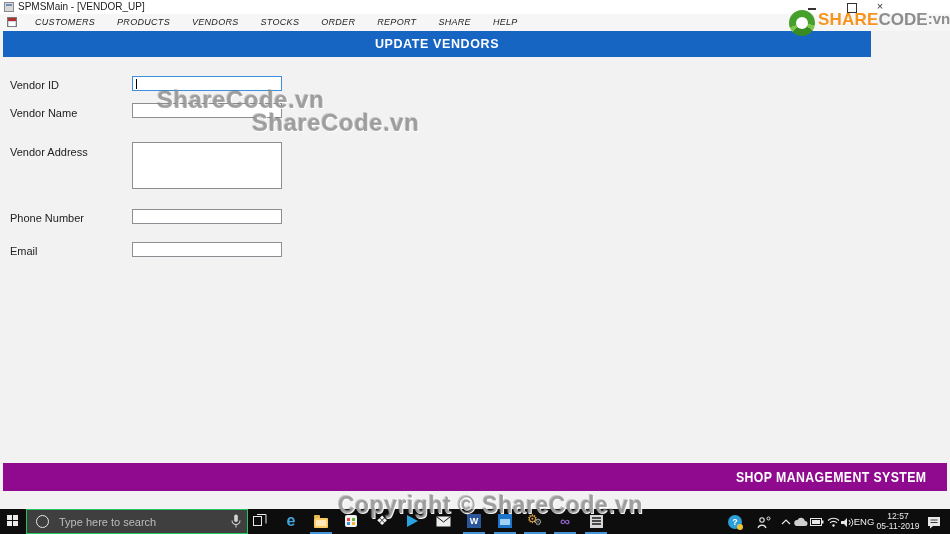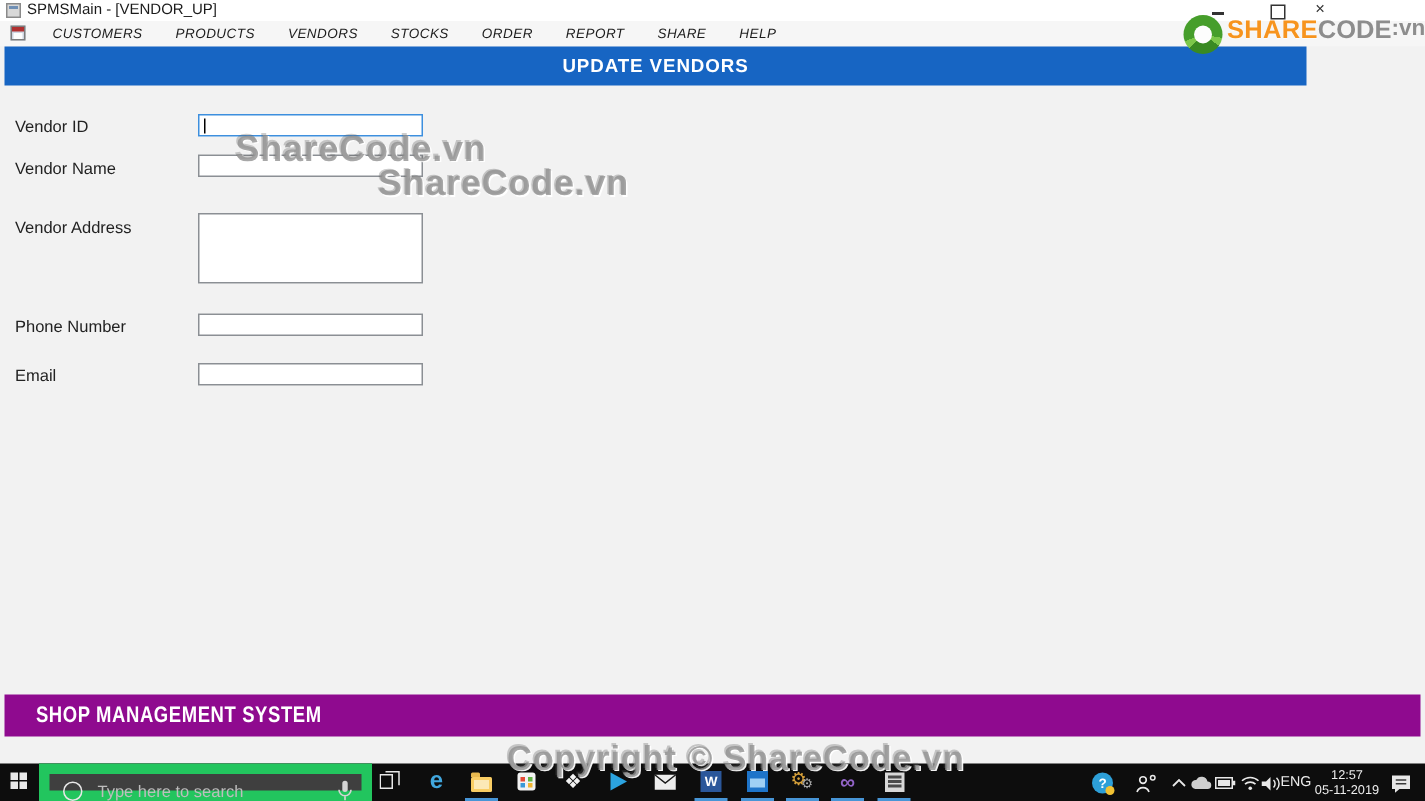--- a/index.html
+++ b/index.html
@@ -31,21 +31,21 @@
   .flabel { position:absolute; left:10px; font-size:11px; color:#222; }
   .field { position:absolute; left:132px; width:150px; height:15px; border:1px solid #8b8f94; background:#fff;
            font-family:"Liberation Sans", sans-serif; font-size:11px; padding:0 2px; }
   .field.focused { border:1px solid #3d8fde; }
   .caret { position:absolute; left:136px; top:48px; width:1px; height:10px; background:#000; }
   textarea.field { height:47px; resize:none; }
   .btn { position:absolute; top:255px; width:100px; height:26px; background:#e1e1e1; border:1px solid #9a9a9a;
          font-family:"Liberation Sans", sans-serif; font-size:11px; color:#111; letter-spacing:.4px; }
 
   .banner { position:absolute; left:3px; top:432px; width:944px; height:28px; background:#8f0a8f; color:#fff;
-            text-align:left; line-height:28px; }
+            text-align:right; line-height:28px; }
   .banner span { display:inline-block; transform:scaleX(.82); font-size:15px; font-weight:700; letter-spacing:.5px; }
 
   .status-chip { position:absolute; left:2px; top:490px; background:#f9a8d4; font-size:8px; color:#1a1a1a; padding:1px 3px; }
 
   
   .wm { position:absolute; font-weight:700; color:rgba(145,145,145,.8); letter-spacing:.5px;
         text-shadow:-1px -1px 0 rgba(90,90,90,.30), 1px 1px 0 rgba(255,255,255,.95); pointer-events:none; z-index:40; }
   .wm1 { left:157px; top:86px; font-size:24px; }
   .wm2 { left:252px; top:109px; font-size:24px; }
   .wm3 { left:338px; top:492px; font-size:23px; z-index:60; }
@@ -59,21 +59,21 @@
   .sc-share { color:#f7941e; font-size:17px; font-weight:800; letter-spacing:.2px; text-shadow:0 1px 0 rgba(255,255,255,.6); }
   .sc-code  { color:#8d8d8d; font-size:17px; font-weight:800; }
   .sc-vn    { color:#8d8d8d; font-size:15px; font-weight:700; }
 
   
   .taskbar { position:absolute; left:0; top:509px; width:950px; height:25px; background:#0d0d0d; z-index:55; }
   .start { position:absolute; left:0; top:0; width:26px; height:25px; }
   .win-logo { position:absolute; left:7px; top:6px; width:12px; height:12px;
               display:grid; grid-template-columns:5px 5px; grid-template-rows:5px 5px; gap:1px; }
   .win-logo i { background:#eaeaea; }
-  .searchbox { position:absolute; left:26px; top:0; width:222px; height:25px; background:#3f3f3f; border:7px solid #22c55e; }
+  .searchbox { position:absolute; left:26px; top:0; width:222px; height:25px; background:#3f3f3f; border:1px solid #22c55e; }
   .cortana { position:absolute; left:9px; top:5px; width:13px; height:13px; border:1.5px solid #e8e8e8; border-radius:50%; }
   .search-text { position:absolute; left:32px; top:0; font-size:11px; color:#bdbdbd; line-height:24px; white-space:nowrap; }
   .mic { position:absolute; right:6px; top:4px; }
 
   .tb-ico { position:absolute; top:4px; width:16px; height:16px; display:flex; align-items:center; justify-content:center; }
   .underline { position:absolute; top:23px; height:2px; width:22px; background:#4795d6; }
 
   .edge-e { color:#41a7de; font-size:16px; font-weight:700; line-height:16px; }
   .folder { width:14px; height:10px; background:#f9cd64; border-radius:1px; position:relative; margin-top:3px; }
   .folder::before { content:""; position:absolute; left:0; top:-3px; width:6px; height:3px; background:#e8b94f; border-radius:1px 1px 0 0; }

